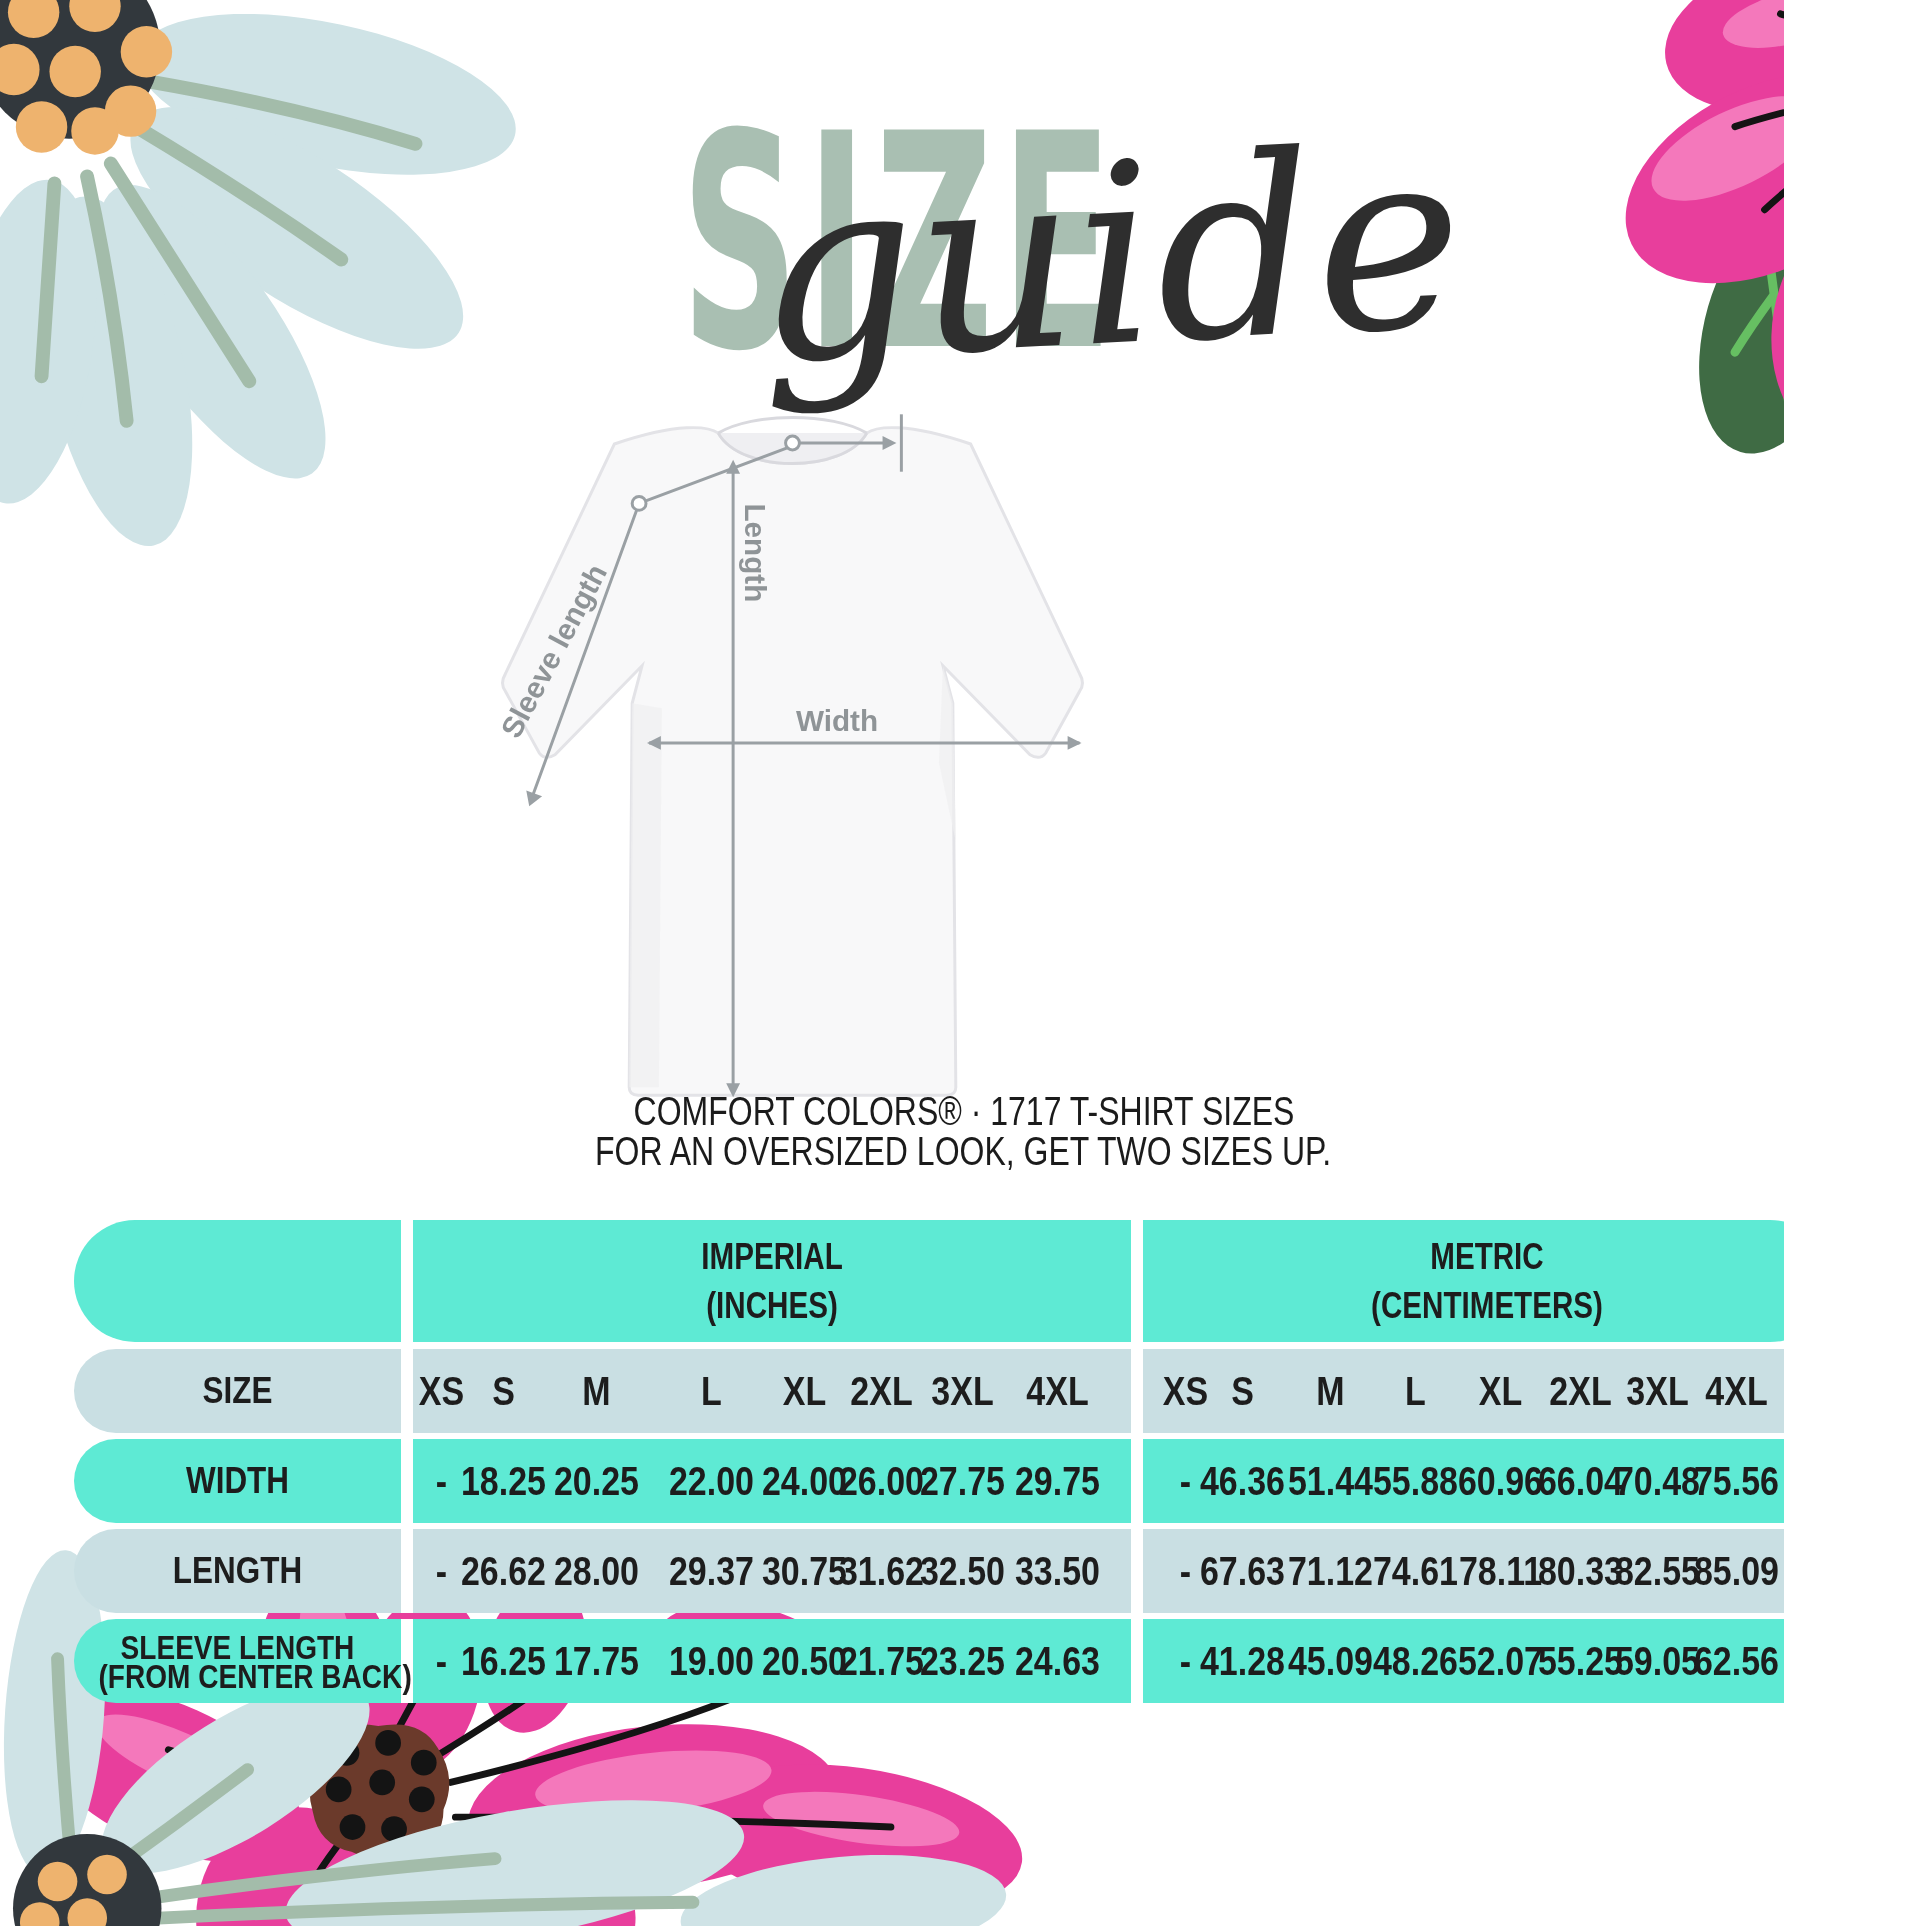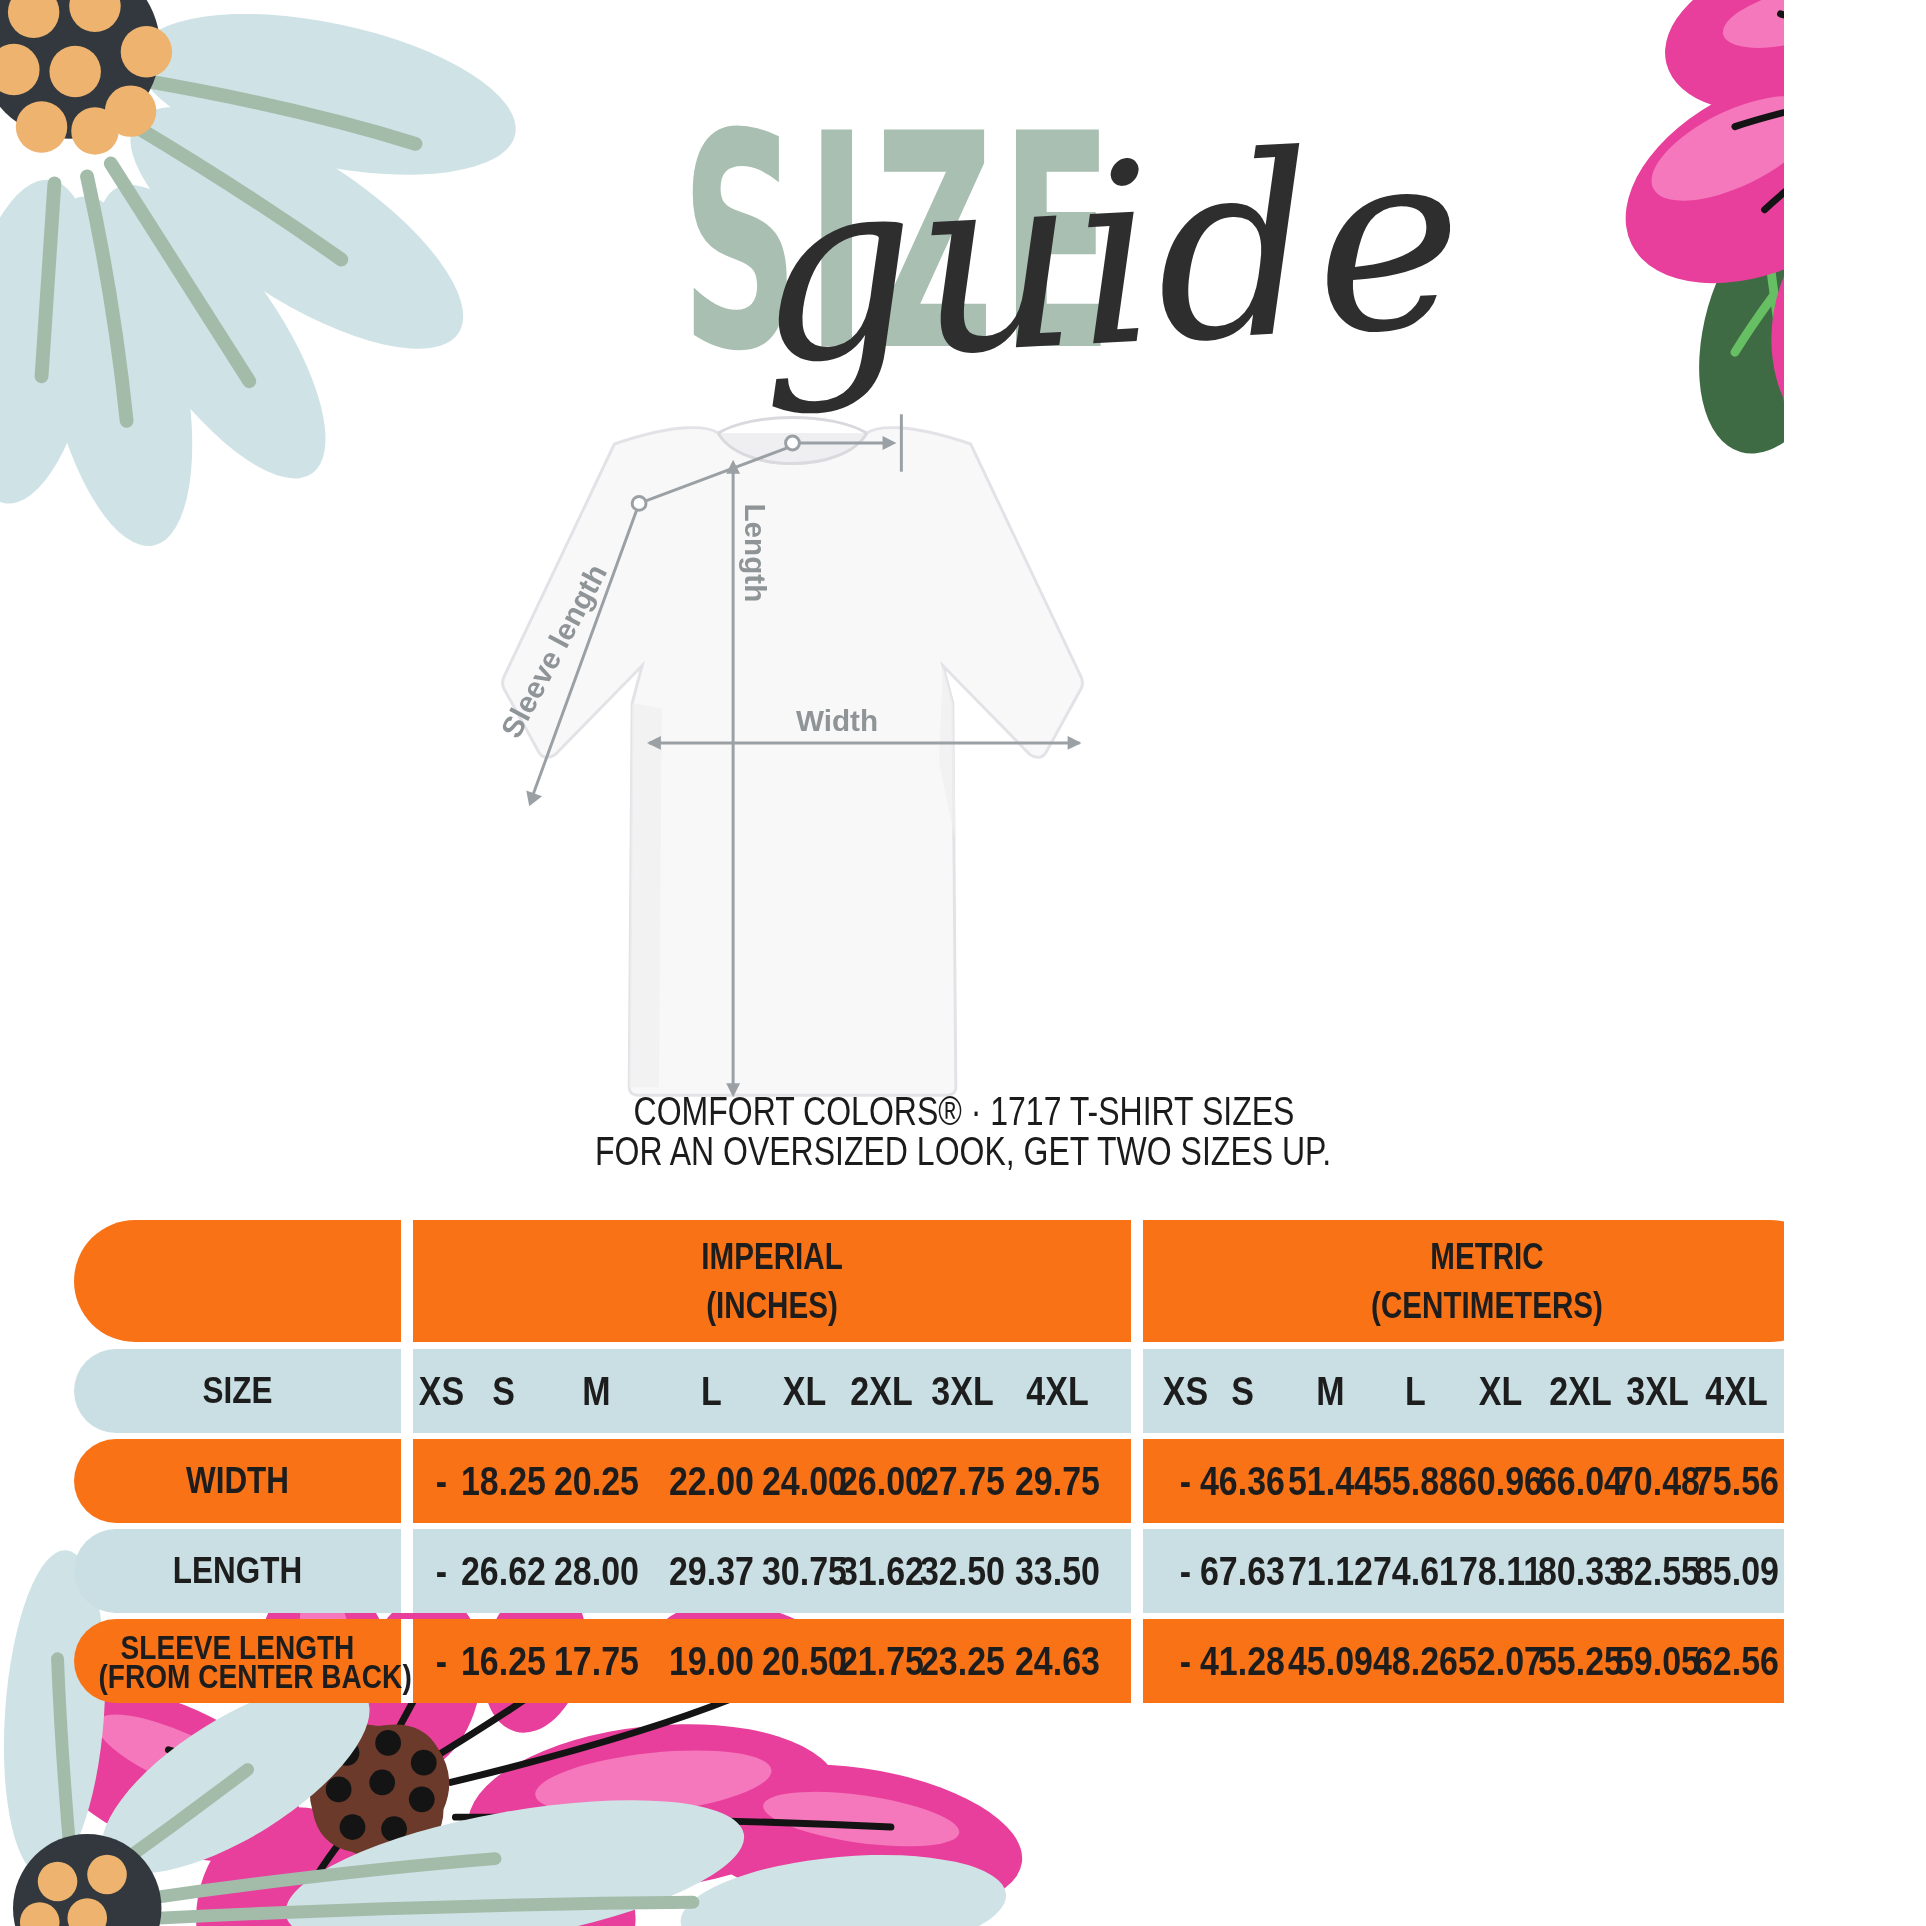--- a/index.html
+++ b/index.html
@@ -13,21 +13,21 @@
   .guide-word{position:absolute;left:750px;top:147px;font-family:"DejaVu Serif",serif;
     font-style:italic;font-size:249px;line-height:257px;color:#2e2e2e;
     transform:rotate(-3deg);transform-origin:left top;z-index:4;}
   
   .notes{position:absolute;left:0;top:1091px;width:1927px;text-align:center;z-index:4;color:#1b1b1b;}
   .notes div{height:40px;line-height:40px;font-size:40px;font-weight:400;}
   .cond{display:inline-block;transform:scaleX(.8);transform-origin:center;white-space:nowrap;}
   
   #size-table{position:absolute;left:74px;top:1220px;width:1757px;height:483px;z-index:5;}
   .trow{position:absolute;left:0;width:1757px;border-radius:69px;}
-  .row-sage{background:#f97316;}
+  .row-sage{background:#5eead4;}
   .row-blue{background:#c9dfe3;}
   .vdiv{position:absolute;top:0;width:12px;height:100%;background:#ffffff;}
   .vd1{left:327px;} .vd2{left:1057px;}
   .tbl-txt{font-weight:700;color:#1d1d1d;white-space:nowrap;}
   .cellv{position:absolute;width:149px;margin-left:-74px;text-align:center;top:50%;
     transform:translateY(-50%) scaleX(.85);font-size:40px;}
   .rlab{position:absolute;left:163px;width:327px;margin-left:-163px;text-align:center;top:50%;
     transform:translateY(-50%) scaleX(.85);font-size:37px;}
   .rlab2{transform:translateY(-50%) scaleX(.85);}
   .hcell{position:absolute;width:614px;margin-left:-307px;text-align:center;font-size:37px;}

